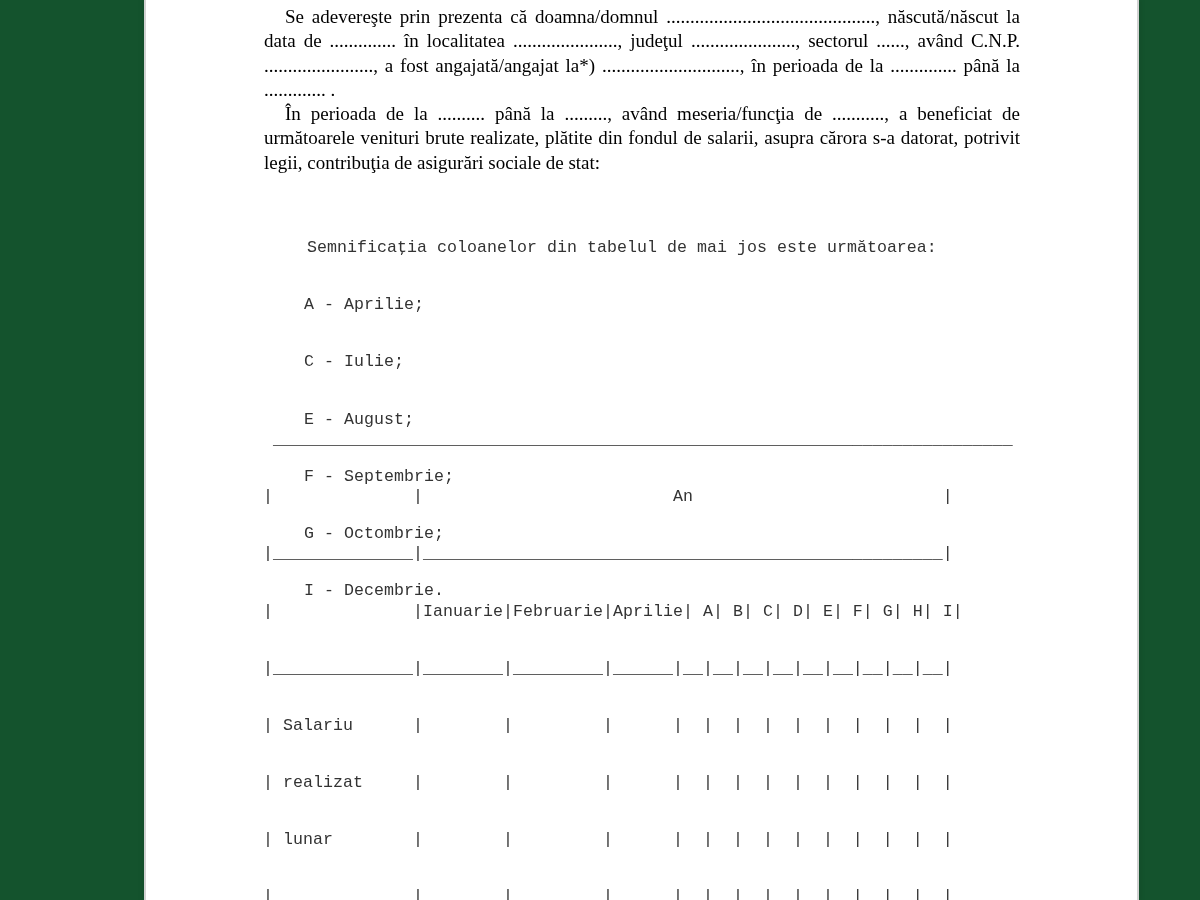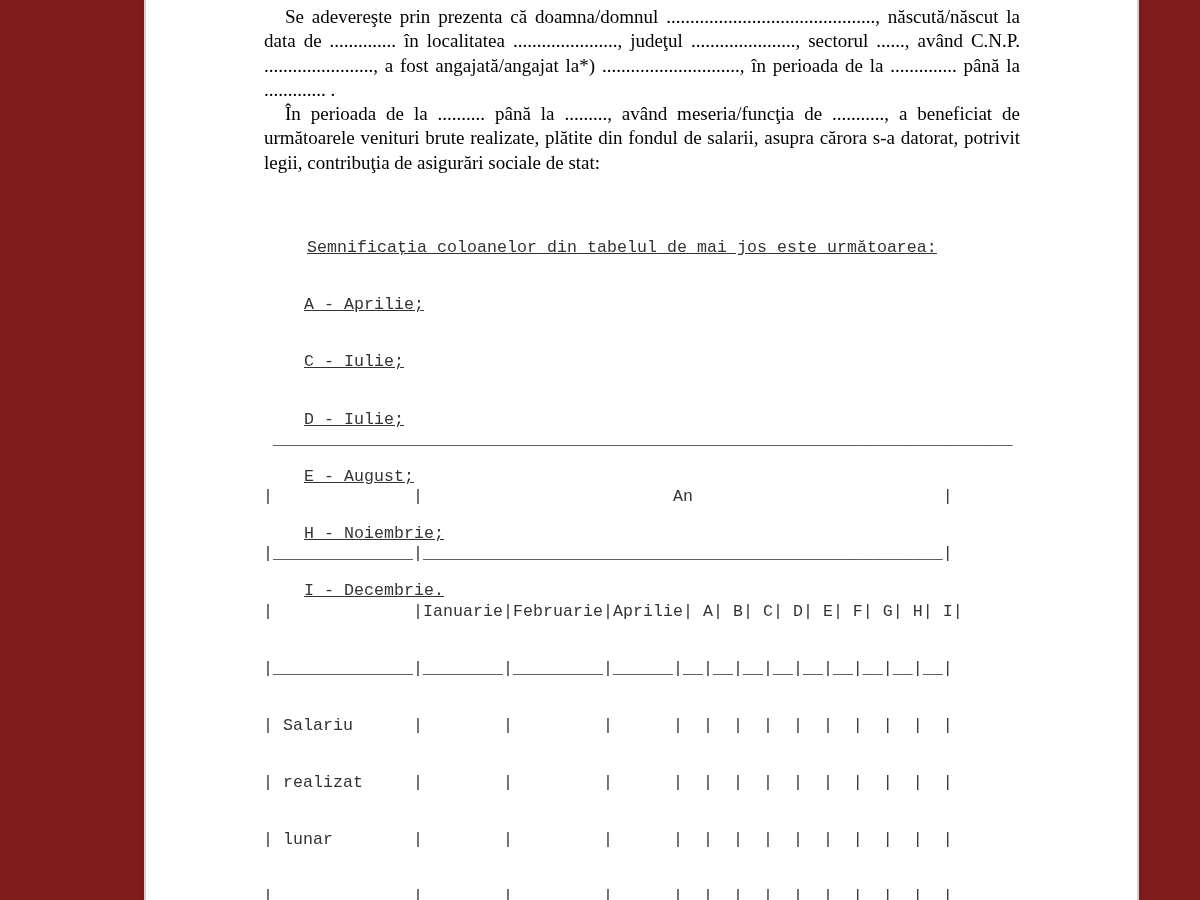--- a/index.html
+++ b/index.html
@@ -7,21 +7,21 @@
     padding: 0;
     width: 1200px;
     height: 900px;
     overflow: hidden;
     background: #e4e4e4;
   }
   .viewer {
     position: relative;
     width: 1200px;
     height: 900px;
-    background: #7f1d1d;
+    background: #14532d;
   }
   .page {
     position: absolute;
     left: 146px;
     top: 0;
     width: 991px;
     height: 900px;
     background: #ffffff;
     box-shadow: -2px 0 0 #d2d2d2, 2px 0 0 #d2d2d2, -5px 0 4px rgba(0,0,0,0.06), 5px 0 4px rgba(0,0,0,0.06);
   }
@@ -51,21 +51,20 @@
     color: #333333;
     white-space: pre;
     letter-spacing: 0.04px;
   }
   .mono .line {
     display: block;
     height: 19.05px;
   }
   .legend-block .line {
     padding-left: 42px;
-    text-decoration: underline;
   }
   .table-block {
     position: absolute;
     left: 117px;
     top: 392px;
   }
 </style>
 </head>
 <body>
 
@@ -74,23 +73,23 @@
 
     <div class="body-text">
       <p>Se adevereşte prin prezenta că doamna/domnul ............................................, născută/născut la data de .............. în localitatea ......................, judeţul ......................, sectorul ......, având C.N.P. ......................., a fost angajată/angajat la*) ............................., în perioada de la .............. până la ............. .</p>
       <p>În perioada de la .......... până la ........., având meseria/funcţia de ..........., a beneficiat de următoarele venituri brute realizate, plătite din fondul de salarii, asupra cărora s-a datorat, potrivit legii, contribuţia de asigurări sociale de stat:</p>
     </div>
 
     <div class="mono legend-block" style="top:200px;">
       <span class="line" style="padding-left:45px;">Semnificaţia coloanelor din tabelul de mai jos este următoarea:</span>
       <span class="line">A - Aprilie;</span>
       <span class="line">C - Iulie;</span>
-      <span class="line">D - Iulie;</span>
       <span class="line">E - August;</span>
-      <span class="line">H - Noiembrie;</span>
+      <span class="line">F - Septembrie;</span>
+      <span class="line">G - Octombrie;</span>
       <span class="line">I - Decembrie.</span>
     </div>
 
     <div class="mono table-block">
       <span class="line"> __________________________________________________________________________</span>
       <span class="line">|              |                         An                         |</span>
       <span class="line">|______________|____________________________________________________|</span>
       <span class="line">|              |Ianuarie|Februarie|Aprilie| A| B| C| D| E| F| G| H| I|</span>
       <span class="line">|______________|________|_________|______|__|__|__|__|__|__|__|__|__|</span>
       <span class="line">| Salariu      |        |         |      |  |  |  |  |  |  |  |  |  |</span>

